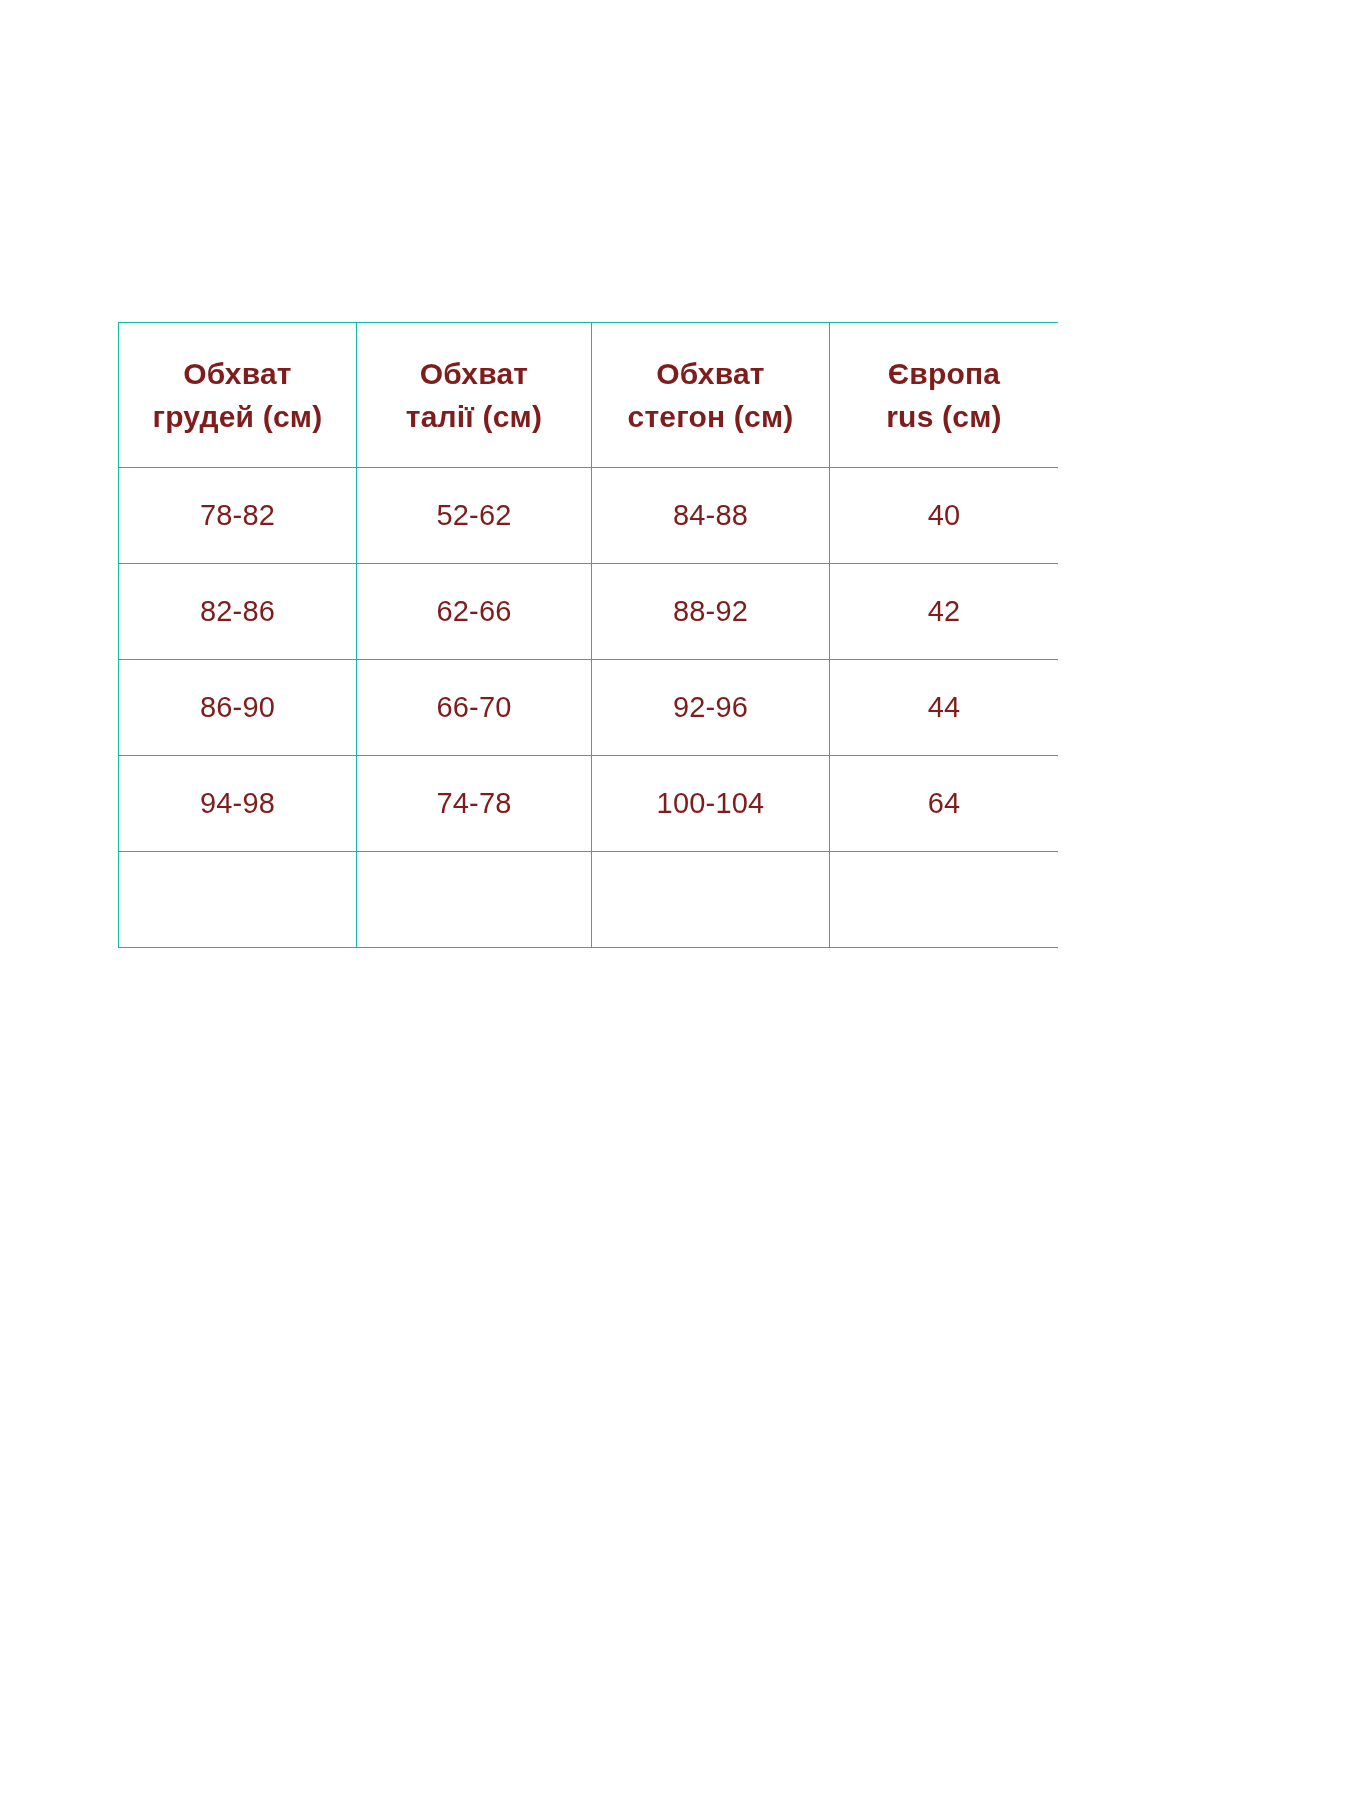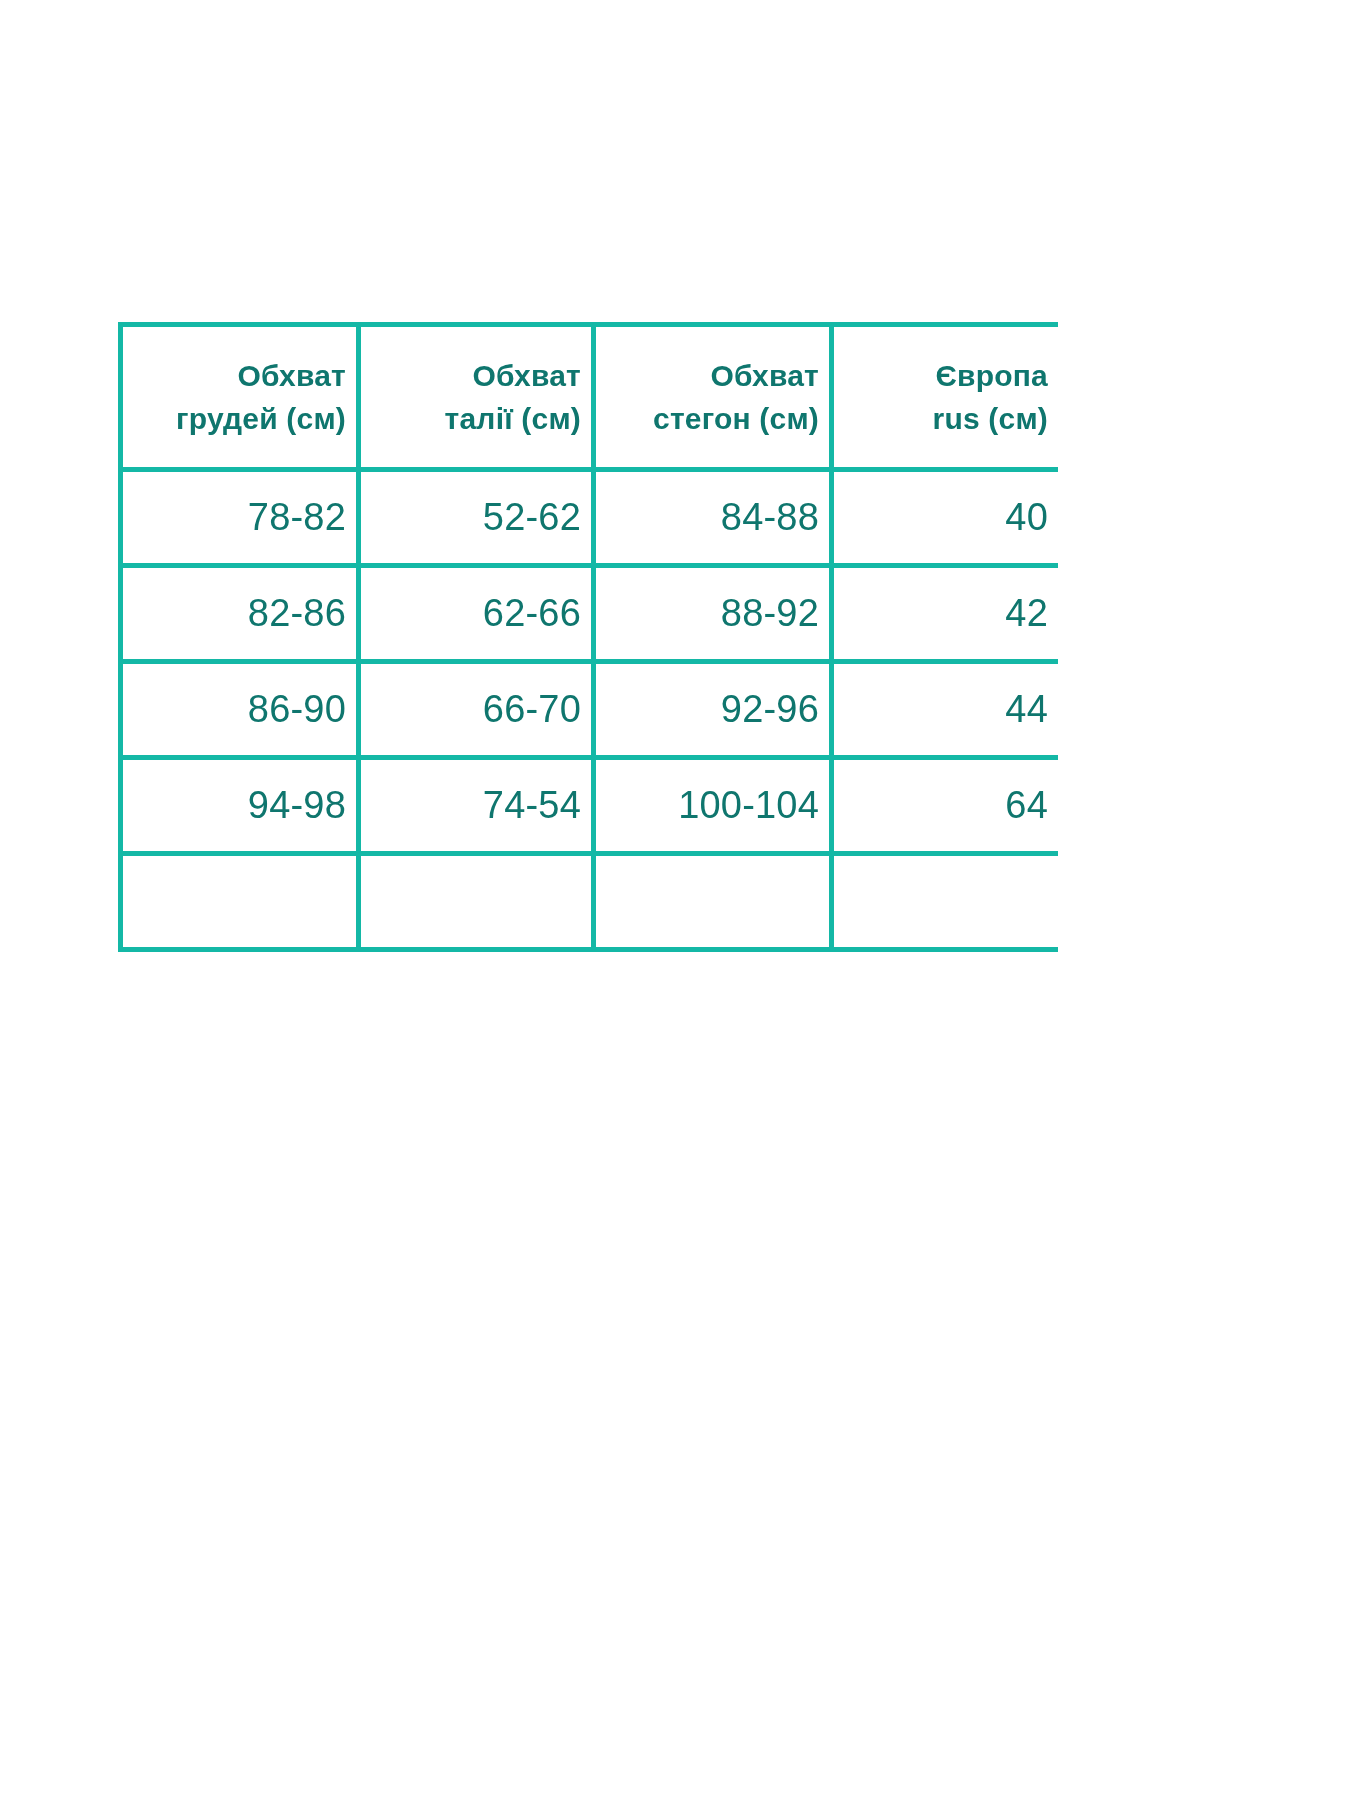--- a/index.html
+++ b/index.html
@@ -33,43 +33,43 @@
     background: #ffffff;
   }
 
   table#size-chart-table col.c1 { width: 238px; }
   table#size-chart-table col.c2 { width: 235px; }
   table#size-chart-table col.c3 { width: 238px; }
   table#size-chart-table col.c4 { width: 229px; }
 
   table#size-chart-table th,
   table#size-chart-table td {
-    border: 5px solid #14b8a6;
-    text-align: right;
+    border: 1px solid #14b8a6;
+    text-align: center;
     vertical-align: middle;
-    color: #0f766e;
+    color: #7f1d1d;
     box-sizing: border-box;
   }
 
   table#size-chart-table th {
     height: 145px;
     font-size: 30px;
     font-weight: bold;
     line-height: 1.45;
     padding: 0 10px;
     letter-spacing: 0.2px;
   }
 
   table#size-chart-table th .hdr-line {
     display: block;
   }
 
   table#size-chart-table td {
     height: 96px;
-    font-size: 38px;
+    font-size: 29px;
     font-weight: normal;
     padding: 0 10px;
     letter-spacing: 0.2px;
   }
 </style>
 </head>
 <body>
 
 <div id="size-chart-viewport">
   <table id="size-chart-table">
@@ -113,21 +113,21 @@
         <td>42</td>
       </tr>
       <tr>
         <td>86-90</td>
         <td>66-70</td>
         <td>92-96</td>
         <td>44</td>
       </tr>
       <tr>
         <td>94-98</td>
-        <td>74-54</td>
+        <td>74-78</td>
         <td>100-104</td>
         <td>64</td>
       </tr>
       <tr>
         <td></td>
         <td></td>
         <td></td>
         <td></td>
       </tr>
     </tbody>

